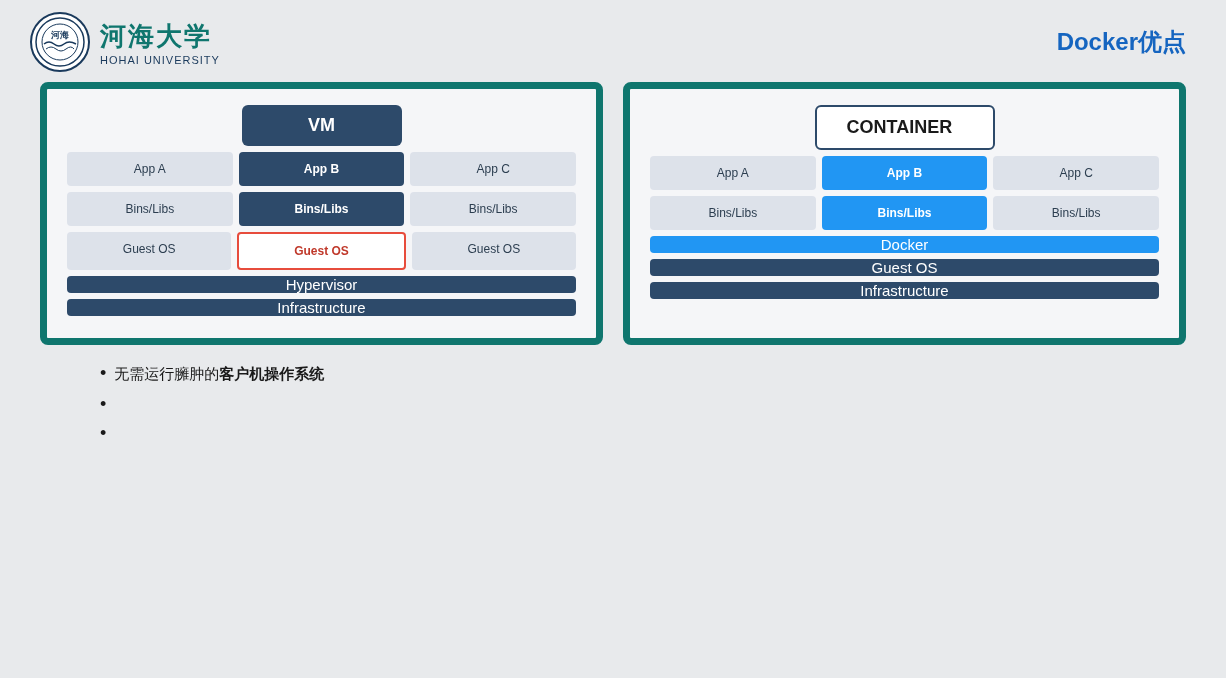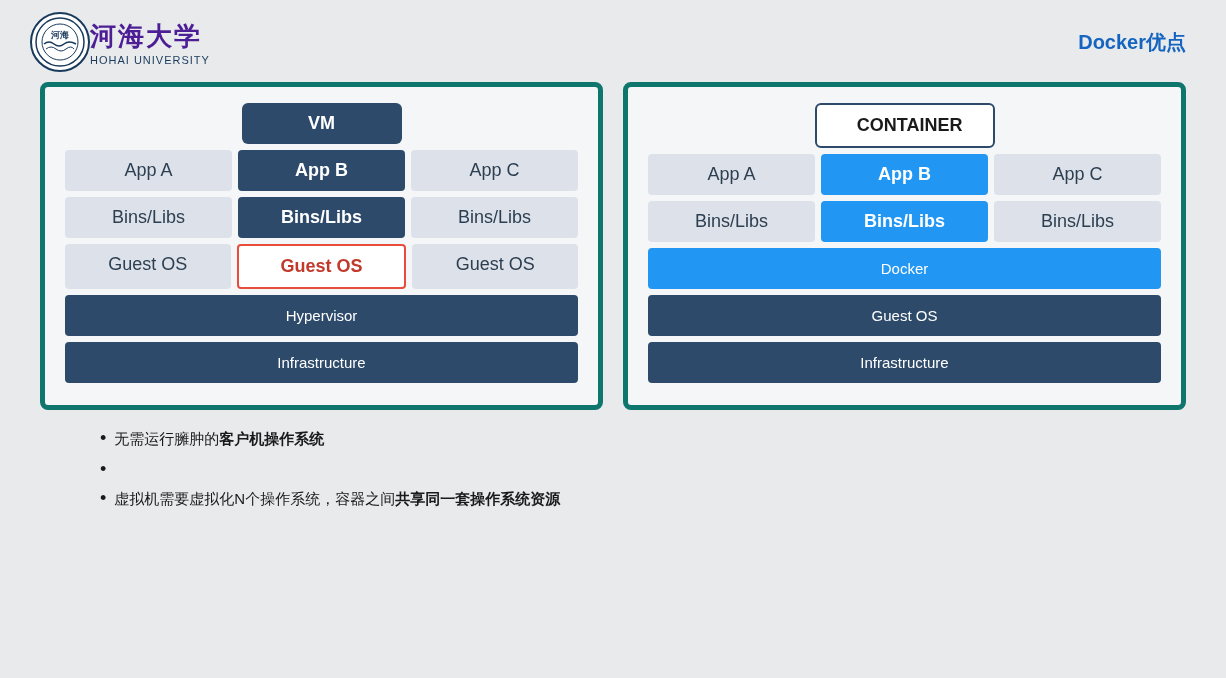--- a/index.html
+++ b/index.html
@@ -16,50 +16,51 @@
     .header {
       display: flex;
       justify-content: space-between;
       align-items: center;
       padding: 12px 40px 10px 30px;
       background: #e8eaec;
     }
     .logo-area {
       display: flex;
       align-items: center;
+      gap: 10px;
     }
     .logo-circle {
       width: 60px;
       height: 60px;
       border-radius: 50%;
       border: 2px solid #1a3a5c;
       background: #fff;
       display: flex;
       align-items: center;
       justify-content: center;
       overflow: hidden;
     }
     .logo-text {
       display: flex;
       flex-direction: column;
     }
     .logo-chinese {
       font-size: 26px;
       font-weight: bold;
-      color: #4c1d95;
+      color: #0f766e;
       letter-spacing: 2px;
     }
     .logo-english {
       font-size: 11px;
       color: #1a3a5c;
       letter-spacing: 1px;
       text-align: center;
     }
     .page-title {
-      font-size: 20px;
+      font-size: 24px;
       font-weight: bold;
       color: #1565c0;
     }
 
     
     .main-content {
       padding: 0 40px;
     }
 
     
@@ -69,21 +70,21 @@
       margin: 0 auto;
       width: 100%;
     }
 
     
     .diagram-box {
       flex: 1;
       background: white;
       border-radius: 8px;
       padding: 16px 20px;
-      border: 5px solid #0f766e;
+      border: 7px solid #0f766e;
     }
 
     
     .vm-diagram {
       background: #f5f6f8;
     }
     .container-diagram {
       background: #f5f6f8;
     }
 
@@ -97,21 +98,21 @@
       gap: 6px;
       margin-bottom: 6px;
       align-items: stretch;
     }
 
     .cell {
       flex: 1;
       padding: 10px 6px;
       text-align: center;
       border-radius: 4px;
-      font-size: 18px;
+      font-size: 12px;
       font-weight: 500;
     }
 
     .cell-light {
       background: #dde2ea;
       color: #2c3e50;
     }
 
     .cell-dark {
       background: #2d4a6a;
@@ -121,21 +122,20 @@
     .cell-blue-bright {
       background: #2196f3;
       color: white;
       font-weight: bold;
     }
 
     .cell-full {
       flex: 3;
       background: #2d4a6a;
       color: white;
-      padding: 12px;
       text-align: center;
       border-radius: 4px;
       font-size: 15px;
       margin-bottom: 6px;
     }
 
     .cell-full-bright {
       background: #2196f3;
     }
 
@@ -163,21 +163,21 @@
       width: 160px;
     }
     .container-header-box {
       background: white;
       color: #1a1a1a;
       font-size: 18px;
       font-weight: bold;
       padding: 10px 30px;
       border-radius: 6px;
       border: 2px solid #2d4a6a;
-      text-align: right;
+      text-align: left;
       width: 180px;
     }
 
     
     .bullets {
       padding: 18px 60px 0 60px;
     }
     .bullet-item {
       font-size: 15px;
       color: #1a1a1a;
@@ -295,18 +295,15 @@
       <span class="bullet-dot">•</span>
       <span class="bullet-text">
         无需运行臃肿的<span class="bold-text">客户机操作系统</span>
       </span>
     </div>
     <div class="bullet-item">
       <span class="bullet-dot">•</span>
     </div>
     <div class="bullet-item">
       <span class="bullet-dot">•</span>
-      <span class="bullet-text">
-        虚拟机需要虚拟化N个操作系统，容器之间<span class="bold-text">共享同一套操作系统资源</span>
-      </span>
     </div>
   </div>
 </div>
 
 </body></html>

